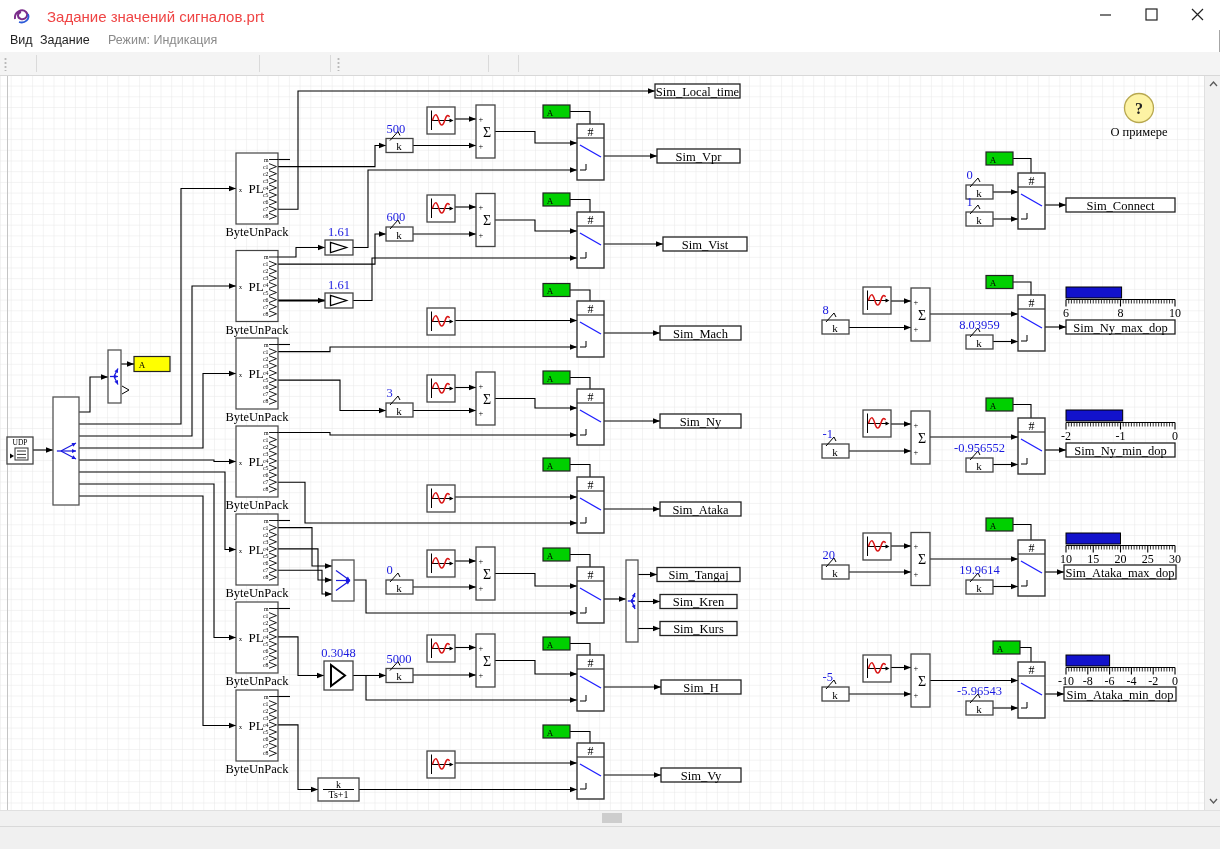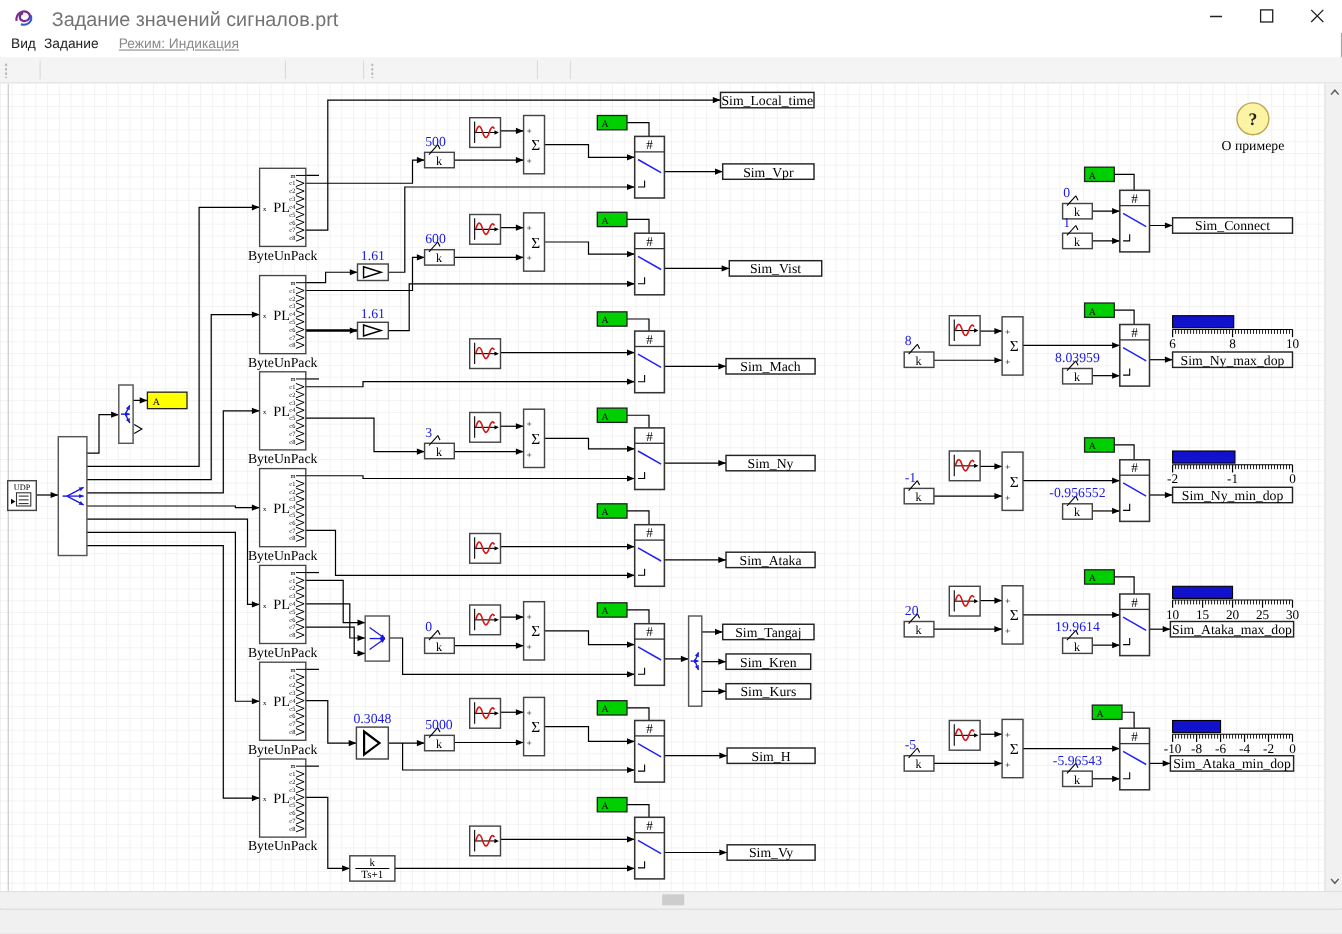--- a/index.html
+++ b/index.html
@@ -1,23 +1,23 @@
 <!DOCTYPE html>
 <html><head>
 <meta charset="utf-8">
 <style>
   html,body{margin:0;padding:0;}
   #window{position:relative;width:1220px;height:849px;background:#fff;font-family:"Liberation Sans",sans-serif;overflow:hidden;box-shadow:inset 0 0 0 1px #a6a6a6;}
   .abs{position:absolute;}
   #titlebar{left:0;top:0;width:1220px;height:30px;background:#fff;}
-  #window-title{position:absolute;left:47px;top:8px;font-size:18px;color:#737373;}
+  #window-title{position:absolute;left:47px;top:8px;font-size:15px;color:#ef4444;}
   .winbtn{position:absolute;top:0;width:46px;height:30px;}
   #menubar{left:0;top:30px;width:968px;height:22px;background:#fff;}
   .menuitem{position:absolute;top:3px;font-size:12.5px;color:#222;}
-  #menu-mode{color:#8a8a8a;text-decoration:underline;}
+  #menu-mode{color:#8a8a8a;}
   #toolbar{left:0;top:52px;width:1220px;height:24px;background:#f4f4f4;border-bottom:1px solid #d8d8d8;box-sizing:border-box;}
   .tsep{position:absolute;top:3px;width:1px;height:17px;background:#dadada;}
   .tgrip{position:absolute;top:5px;width:3px;height:14px;background-image:radial-gradient(circle,#b9b9b9 1px,transparent 1.2px);background-size:3px 4px;}
   #combo{position:absolute;left:94px;top:54px;width:138px;height:19px;background:#fff;border:1px solid #a8a8a8;box-sizing:border-box;font-size:11.5px;color:#222;line-height:17px;padding-left:6px;}
   #canvas{left:0;top:76px;width:1220px;height:734px;background:#fff;}
   #vscroll{left:1204px;top:76px;width:16px;height:734px;background:#f1f1f1;border-left:1px solid #e0e0e0;box-sizing:border-box;}
   #hscroll{left:0;top:810px;width:1220px;height:16px;background:#f1f1f1;border-top:1px solid #e0e0e0;box-sizing:border-box;}
   #hthumb{position:absolute;left:602px;top:813px;width:20px;height:10px;background:#cdcdcd;}
   #statusbar{left:0;top:826px;width:1220px;height:23px;background:#f0f0f0;border-top:1px solid #d9d9d9;box-sizing:border-box;}
 </style>

